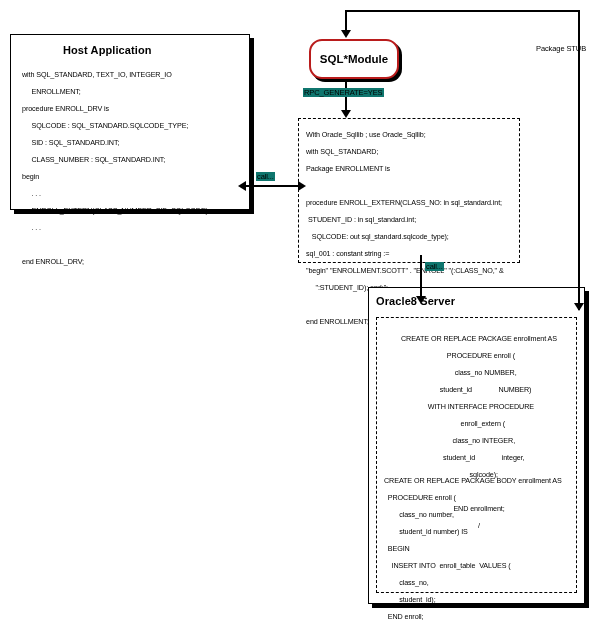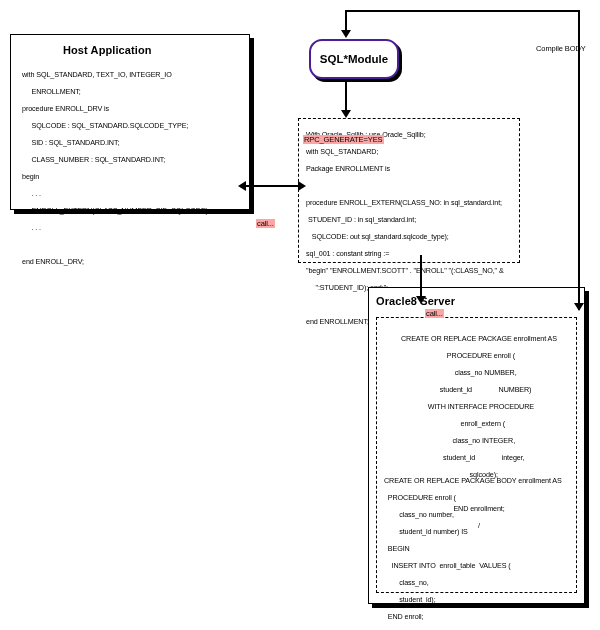--- a/index.html
+++ b/index.html
@@ -59,21 +59,21 @@
     font-family: "Liberation Sans", sans-serif;
     font-size: 7.2px;
     line-height: 17px;
     white-space: pre;
     letter-spacing: -0.1px;
   }
 
   
   .rounded-node {
     position: absolute;
-    border: 2px solid #4c1d95;
+    border: 2px solid #b91c1c;
     border-radius: 13px;
     background: #ffffff;
     box-sizing: border-box;
     display: flex;
     align-items: center;
     justify-content: center;
     font-weight: bold;
     font-size: 11.5px;
     z-index: 3;
   }
@@ -122,25 +122,24 @@
     border-bottom: 5px solid transparent;
     border-left: 8px solid #000000;
     z-index: 5;
   }
 
   
   .edge-label {
     position: absolute;
     font-size: 7.5px;
     white-space: nowrap;
-    background: #fca5a5;
+    background: #0f766e;
     padding: 0 1px;
     z-index: 6;
     letter-spacing: -0.1px;
-    margin-top: 47px;
   }
   .edge-label-v {
     position: absolute;
     font-size: 7.5px;
     white-space: nowrap;
     z-index: 6;
     letter-spacing: -0.1px;
   }
 </style>
 </head>
@@ -148,21 +147,21 @@
 
 <div class="canvas">
 
   <div class="ln-v" style="left:578px; top:10px; height:300px;"></div>
 
   <div class="ln-h" style="left:345px; top:10px; width:235px;"></div>
 
   <div class="ln-v" style="left:345px; top:10px; height:22px;"></div>
   <div class="arrow-d" style="left:341px; top:30px;"></div>
 
-  <div class="edge-label-v" style="left:536px; top:44px;">Compile BODY</div>
+  <div class="edge-label-v" style="left:536px; top:44px;">Package STUB</div>
 
   <div class="arrow-d" style="left:574px; top:303px;"></div>
 
   <div class="rounded-shadow" style="left:312px; top:42px; width:90px; height:40px;"></div>
   <div class="rounded-node" style="left:309px; top:39px; width:90px; height:40px;">SQL*Module</div>
 
   <div class="ln-v" style="left:345px; top:79px; height:34px;"></div>
   <div class="arrow-d" style="left:341px; top:110px;"></div>
   <div class="edge-label" style="left:303px; top:88px;">RPC_GENERATE=YES</div>
 

